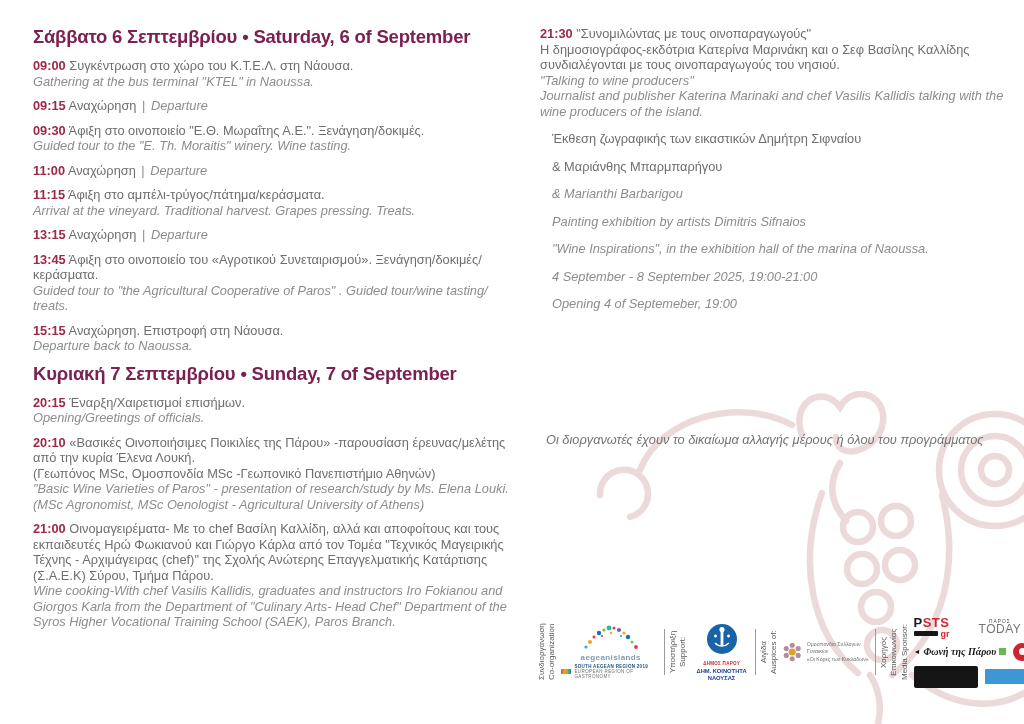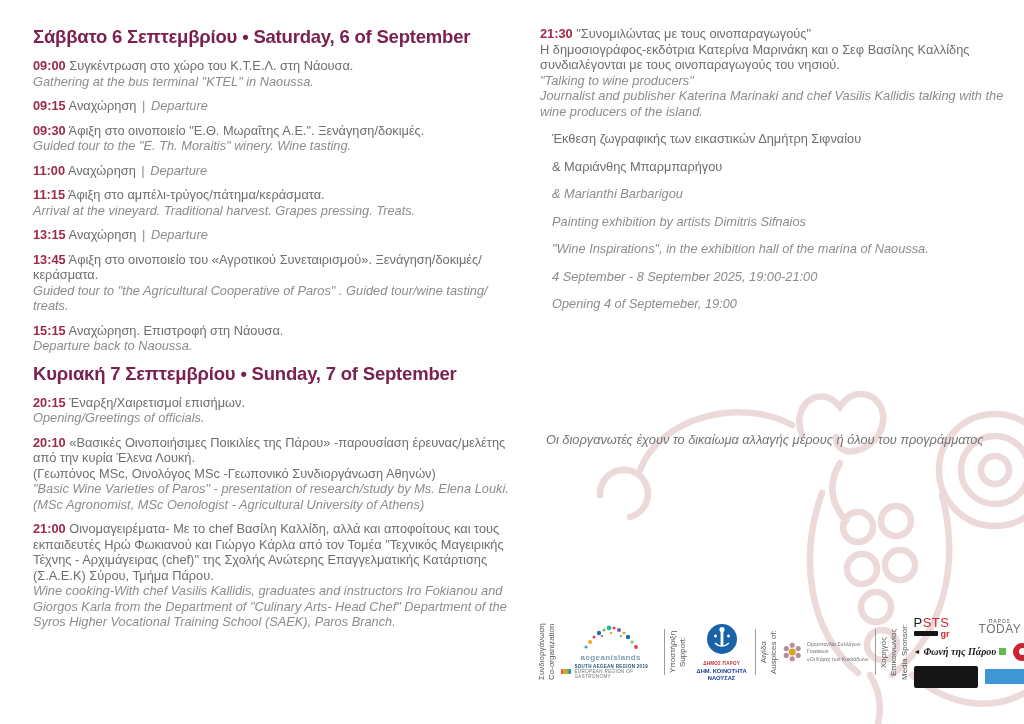--- a/index.html
+++ b/index.html
@@ -50,21 +50,21 @@
   .aeg-badge-txt div:first-child{font-size:4.5px;font-weight:700;color:#1d4e79;letter-spacing:.3px;text-align:left;}
   .aeg-badge-txt div:last-child{font-size:4.5px;color:#6b6e70;letter-spacing:.4px;text-align:left;}
   .logo-naoussa{width:60px;text-align:center;flex:0 0 auto;}
   .nao-band{font-size:4.5px;font-weight:700;color:#c0272d;letter-spacing:.3px;margin-top:1px;}
   .nao-name{font-size:5.8px;font-weight:700;color:#1c3f94;line-height:1.25;margin-top:2px;}
   .logo-kores{width:90px;display:flex;align-items:center;gap:4px;flex:0 0 auto;}
   .kores-txt{font-size:5.2px;color:#6d6e71;line-height:1.35;text-align:left;}
   .media-grid{width:126px;display:flex;flex-direction:column;gap:5px;flex:0 0 auto;}
   .mrow{display:flex;align-items:center;gap:7px;}
   .psts{width:58px;}
-  .psts-top{font-size:13px;font-weight:400;letter-spacing:.5px;line-height:12px;}
+  .psts-top{font-size:13px;font-weight:700;letter-spacing:.5px;line-height:12px;}
   .psts-top .p{color:#1a1a1a;}
   .psts-top .sts{color:#d22630;}
   .psts-bottom{display:flex;align-items:center;gap:3px;margin-top:1px;}
   .psts-bar{width:24px;height:5px;background:#151515;border-radius:1px;}
   .psts-gr{font-size:9px;font-weight:800;color:#d22630;line-height:8px;}
   .paros-today{text-align:center;}
   .pt-top{font-size:4.8px;color:#4a4a4a;letter-spacing:1px;}
   .pt-bottom{font-size:12px;font-weight:400;color:#737373;letter-spacing:.5px;line-height:11px;}
   .foni{display:flex;align-items:center;gap:3px;}
   .foni-glyph{font-size:7px;color:#111;line-height:7px;}
@@ -143,21 +143,21 @@
 
   <h1 class="day parallel-h"><span>Κυριακή 7 Σεπτεμβρίου</span> <span class="bullet">•</span> <span class="en-title">Sunday, 7 of September</span></h1>
 
   <div class="event">
     <p class="gr"><span class="time">20:15</span> <span>Έναρξη/Χαιρετισμοί επισήμων.</span></p>
     <p class="en">Opening/Greetings of officials.</p>
   </div>
 
   <div class="event">
     <p class="gr"><span class="time">20:10</span> <span>«Βασικές Οινοποιήσιμες Ποικιλίες της Πάρου» -παρουσίαση έρευνας/μελέτης από την κυρία Έλενα Λουκή.</span></p>
-    <p class="gr">(Γεωπόνος MSc, Οινολόγος MSc -Γεωπονικό Συνδιοργάνωση Αθηνών)</p>
+    <p class="gr">(Γεωπόνος MSc, Ομοσπονδία MSc -Γεωπονικό Πανεπιστήμιο Αθηνών)</p>
     <p class="en">"Basic Wine Varieties of Paros" - presentation of research/study by Ms. Elena Louki.</p>
     <p class="en">(MSc Agronomist, MSc Oenologist - Agricultural University of Athens)</p>
   </div>
 
   <div class="event">
     <p class="gr"><span class="time">21:00</span> <span>Οινομαγειρέματα- Με το chef Βασίλη Καλλίδη, αλλά και αποφοίτους και τους εκπαιδευτές Ηρώ Φωκιανού και Γιώργο Κάρλα από τον Τομέα "Τεχνικός Μαγειρικής Τέχνης - Αρχιμάγειρας (chef)" της Σχολής Ανώτερης Επαγγελματικής Κατάρτισης (Σ.Α.Ε.Κ) Σύρου, Τμήμα Πάρου.</span></p>
     <p class="en">Wine cooking-With chef Vasilis Kallidis, graduates and instructors Iro Fokianou and Giorgos Karla from the Department of "Culinary Arts- Head Chef" Department of the Syros Higher Vocational Training School (SAEK), Paros Branch.</p>
   </div>
 
 </div>

